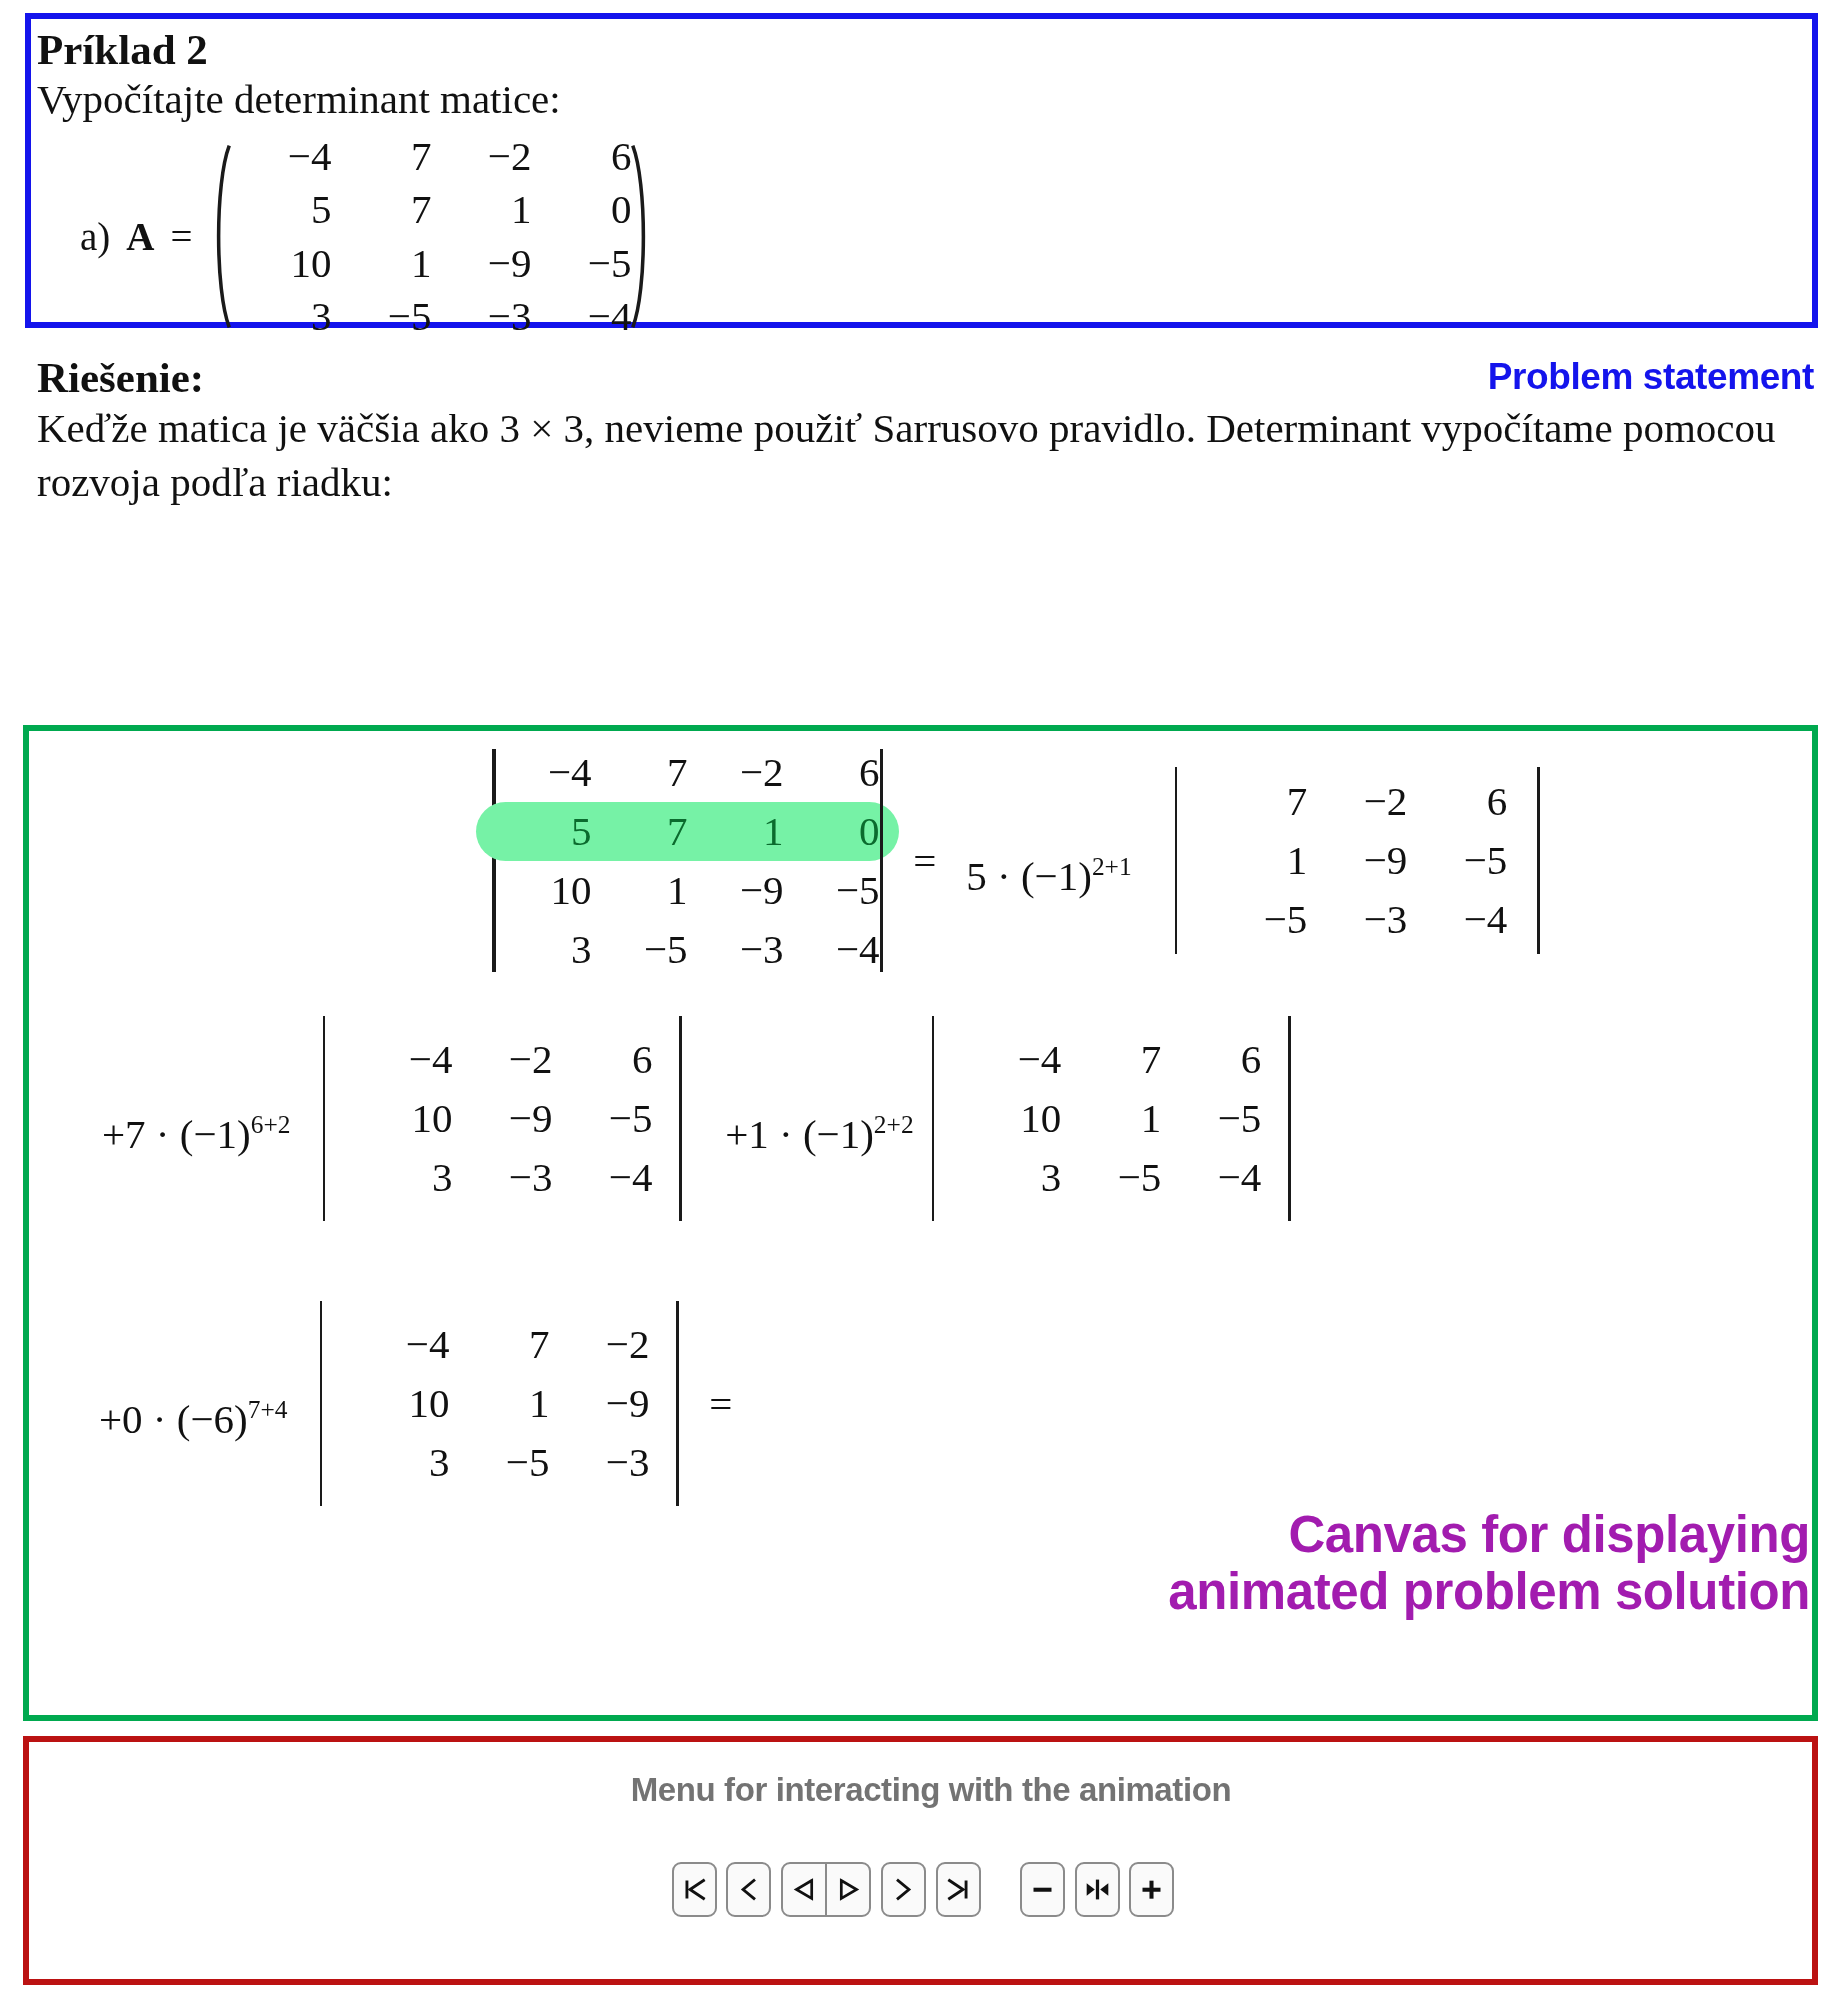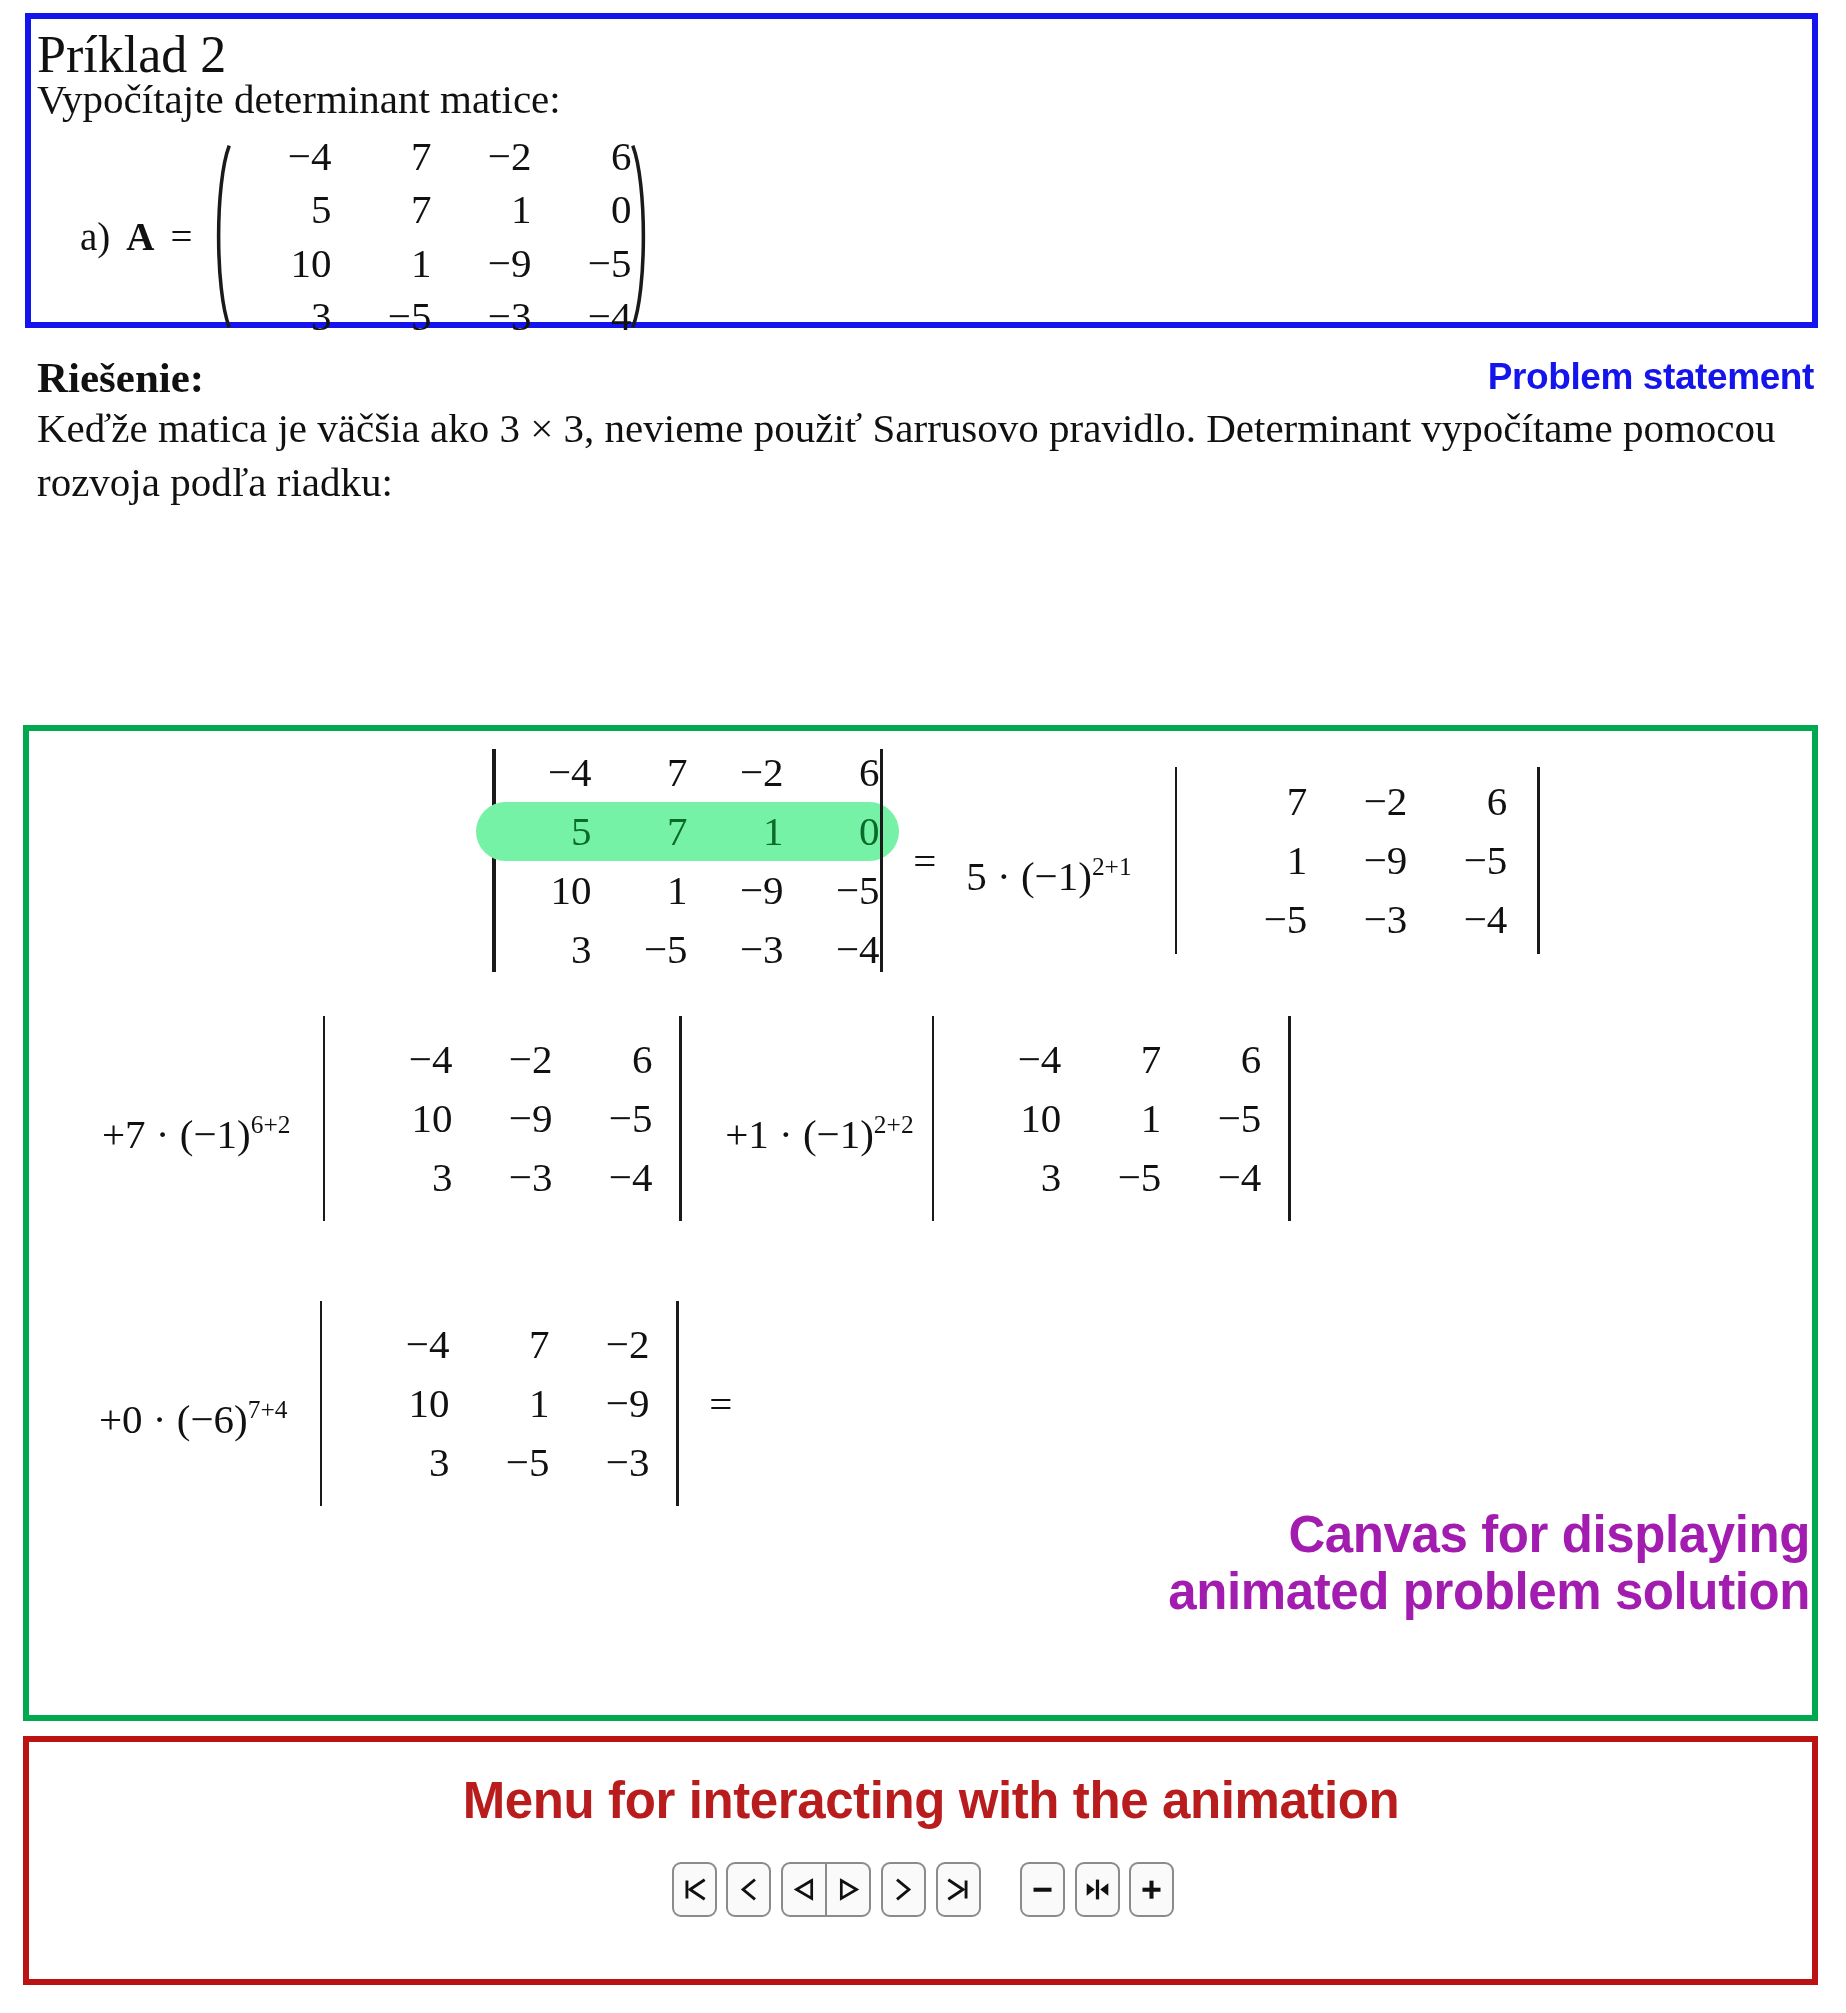--- a/index.html
+++ b/index.html
@@ -19,24 +19,24 @@
   .annot{
     position:absolute;
     font-family:"Liberation Sans","DejaVu Sans",sans-serif;
     font-weight:bold;
     letter-spacing:-0.4px;
     line-height:1.12;
     white-space:pre-line;
   }
   #annot-statement{right:32px;top:356px;font-size:37px;color:#1414ec;}
   #annot-canvas{right:36px;top:1506px;font-size:51px;color:#a21caf;text-align:right;}
-  #annot-menu{left:16px;right:0;top:1772px;font-size:51px;color:#b91c1c;text-align:center;}
-
-  
-  #ex-title{position:absolute;left:37px;top:25px;font-size:52px;font-weight:normal;}
+  #annot-menu{left:16px;right:0;top:1772px;font-size:33px;color:#737373;text-align:center;}
+
+  
+  #ex-title{position:absolute;left:37px;top:25px;font-size:43px;font-weight:bold;}
   #ex-prompt{position:absolute;left:37px;top:75px;font-size:41px;}
 
   
   .mat{display:inline-flex;align-items:center;vertical-align:middle;}
   .paren{
     width:23px;align-self:stretch;position:relative;
   }
   .paren svg{position:absolute;inset:0;width:100%;height:100%;}
   .vbar{width:3.6px;align-self:stretch;background:#1a1a1a;}
   .vbar.thin{width:2.7px;}

